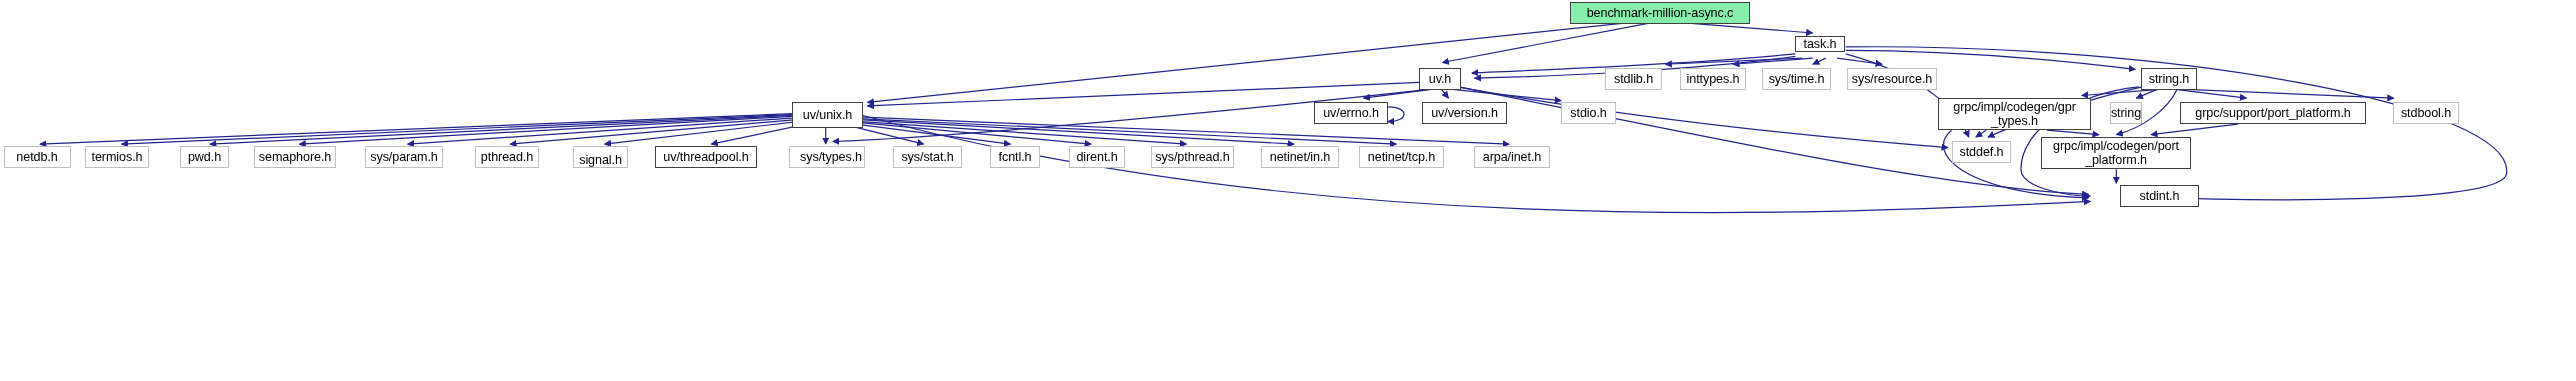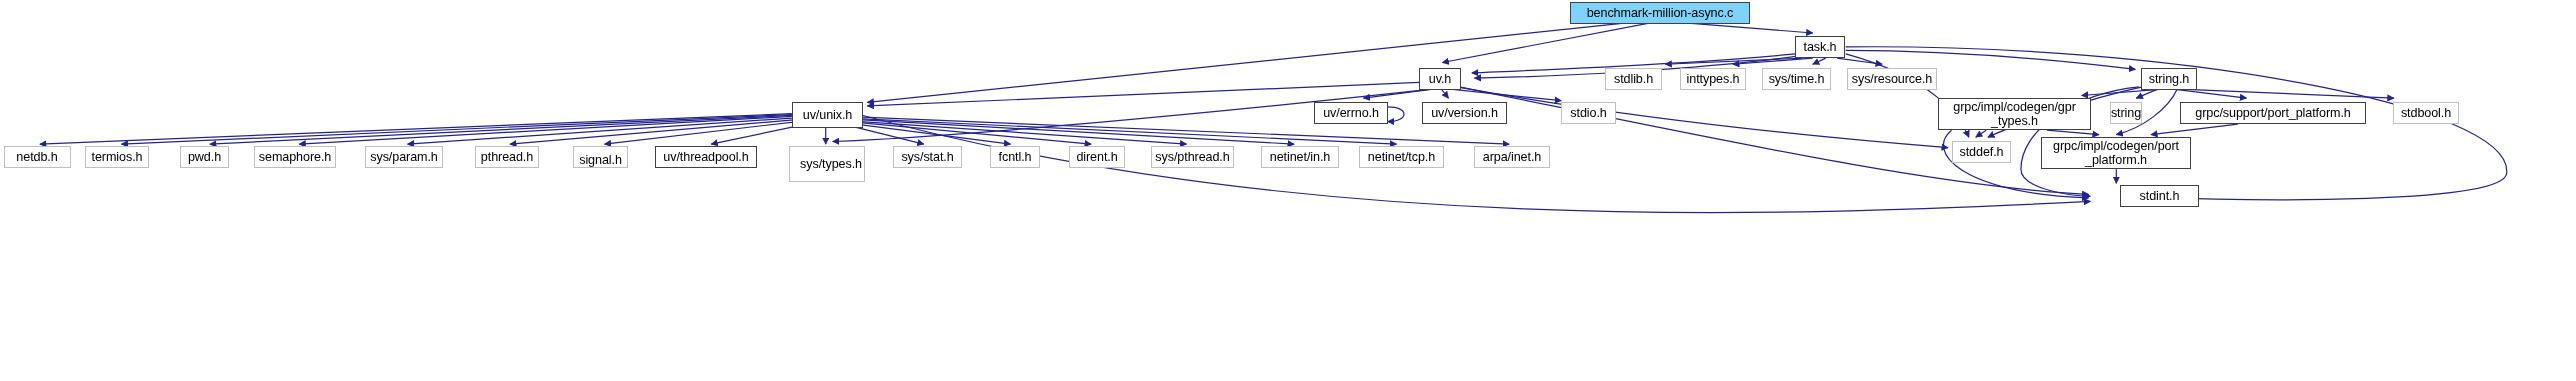--- a/index.html
+++ b/index.html
@@ -22,21 +22,21 @@
     text-align:center;
     background:#ffffff;
     border:0.9px solid #bfbfbf;
     color:#000000;
     font-size:12.6px;
     line-height:1.12;
     white-space:pre-line;
     letter-spacing:-0.1px;
   }
   .node.local{border:1.4px solid #404040;}
-  .node.root{background:#7dd3fc;border:1.4px solid #404040;}
+  .node.root{background:#86efac;border:1.4px solid #404040;}
   .node span{display:block;padding:0 3.5px;}
 </style>
 </head>
 <body>
 
 <div id="graph-root">
   <svg id="edges" viewBox="0 0 2970 440" preserveAspectRatio="none">
     <defs>
       <marker id="arrow" viewBox="0 0 10 10" refX="9" refY="5" markerWidth="6" markerHeight="6" orient="auto-start-reverse">
         <path d="M 0 0 L 10 5 L 0 10 z" fill="#23238e"></path>
@@ -89,21 +89,21 @@
         <path d="M 2466,100 C 2390,108 2330,150 2330,195 C 2330,218 2390,226 2410,226" marker-end="url(#arrow)" stroke="#23238e"></path>
         <path d="M 2290,150 L 2278,158" marker-end="url(#arrow)" stroke="#23238e"></path>
         <path d="M 2360,150 L 2420,155" marker-end="url(#arrow)" stroke="#23238e"></path>
         <path d="M 2250,150 C 2220,175 2260,222 2408,228" marker-end="url(#arrow)" stroke="#23238e"></path>
         <path d="M 2580,143 L 2480,155" marker-end="url(#arrow)" stroke="#23238e"></path>
         <path d="M 2440,195 L 2440,211" marker-end="url(#arrow)" stroke="#23238e"></path>
       </g>
   </svg>
   <div id="node-layer">
       <div class="node root" style="left: 1570px; top: 1.7px; width: 180px; height: 22px;"><span>benchmark-million-async.c</span></div>
-      <div class="node local" style="left: 1795px; top: 36px; width: 50px; height: 22px;"><span>task.h</span></div>
+      <div class="node local" style="left: 1795px; top: 36px; width: 50px; height: 16px;"><span>task.h</span></div>
       <div class="node local" style="left: 1419px; top: 68px; width: 42px; height: 22px;"><span>uv.h</span></div>
       <div class="node " style="left: 1605px; top: 68px; width: 57px; height: 22px;"><span>stdlib.h</span></div>
       <div class="node " style="left: 1680px; top: 68px; width: 66px; height: 22px;"><span>inttypes.h</span></div>
       <div class="node " style="left: 1762px; top: 68px; width: 69px; height: 22px;"><span>sys/time.h</span></div>
       <div class="node " style="left: 1847px; top: 68px; width: 90px; height: 22px;"><span>sys/resource.h</span></div>
       <div class="node local" style="left: 2141px; top: 68px; width: 56px; height: 22px;"><span>string.h</span></div>
       <div class="node local" style="left: 792px; top: 102px; width: 71px; height: 26px;"><span>uv/unix.h</span></div>
       <div class="node local" style="left: 1314px; top: 102px; width: 74px; height: 22px;"><span>uv/errno.h</span></div>
       <div class="node local" style="left: 1422px; top: 102px; width: 85px; height: 22px;"><span>uv/version.h</span></div>
       <div class="node " style="left: 1561px; top: 102px; width: 55px; height: 22px;"><span>stdio.h</span></div>
@@ -116,21 +116,21 @@
       <div class="node local" style="left: 2041px; top: 137px; width: 150px; height: 32px;"><span>grpc/impl/codegen/port
 _platform.h</span></div>
       <div class="node " style="left: 3.5px; top: 146px; width: 67px; height: 22px;"><span>netdb.h</span></div>
       <div class="node " style="left: 85px; top: 146px; width: 64px; height: 22px;"><span>termios.h</span></div>
       <div class="node " style="left: 180px; top: 146px; width: 49px; height: 22px;"><span>pwd.h</span></div>
       <div class="node " style="left: 254px; top: 146px; width: 82px; height: 22px;"><span>semaphore.h</span></div>
       <div class="node " style="left: 365px; top: 146px; width: 78px; height: 22px;"><span>sys/param.h</span></div>
       <div class="node " style="left: 475px; top: 146px; width: 64px; height: 22px;"><span>pthread.h</span></div>
       <div class="node " style="left: 573px; top: 146px; width: 55px; height: 22px; align-items: flex-end;"><span>signal.h</span></div>
       <div class="node local" style="left: 655px; top: 146px; width: 102px; height: 22px;"><span>uv/threadpool.h</span></div>
-      <div class="node " style="left: 789px; top: 146px; width: 76px; height: 36px; padding-left: 8px;"><span>sys/types.h</span></div>
+      <div class="node " style="left: 789px; top: 146px; width: 76px; height: 22px; padding-left: 8px;"><span>sys/types.h</span></div>
       <div class="node " style="left: 893px; top: 146px; width: 69px; height: 22px;"><span>sys/stat.h</span></div>
       <div class="node " style="left: 990px; top: 146px; width: 50px; height: 22px;"><span>fcntl.h</span></div>
       <div class="node " style="left: 1069px; top: 146px; width: 56px; height: 22px;"><span>dirent.h</span></div>
       <div class="node " style="left: 1151px; top: 146px; width: 83px; height: 22px;"><span>sys/pthread.h</span></div>
       <div class="node " style="left: 1261px; top: 146px; width: 78px; height: 22px;"><span>netinet/in.h</span></div>
       <div class="node " style="left: 1359px; top: 146px; width: 85px; height: 22px;"><span>netinet/tcp.h</span></div>
       <div class="node " style="left: 1474px; top: 146px; width: 76px; height: 22px;"><span>arpa/inet.h</span></div>
       <div class="node local" style="left: 2092px; top: 185px; width: 79px; height: 22px; margin-left: 28px;"><span>stdint.h</span></div>
     </div>
 </div>

